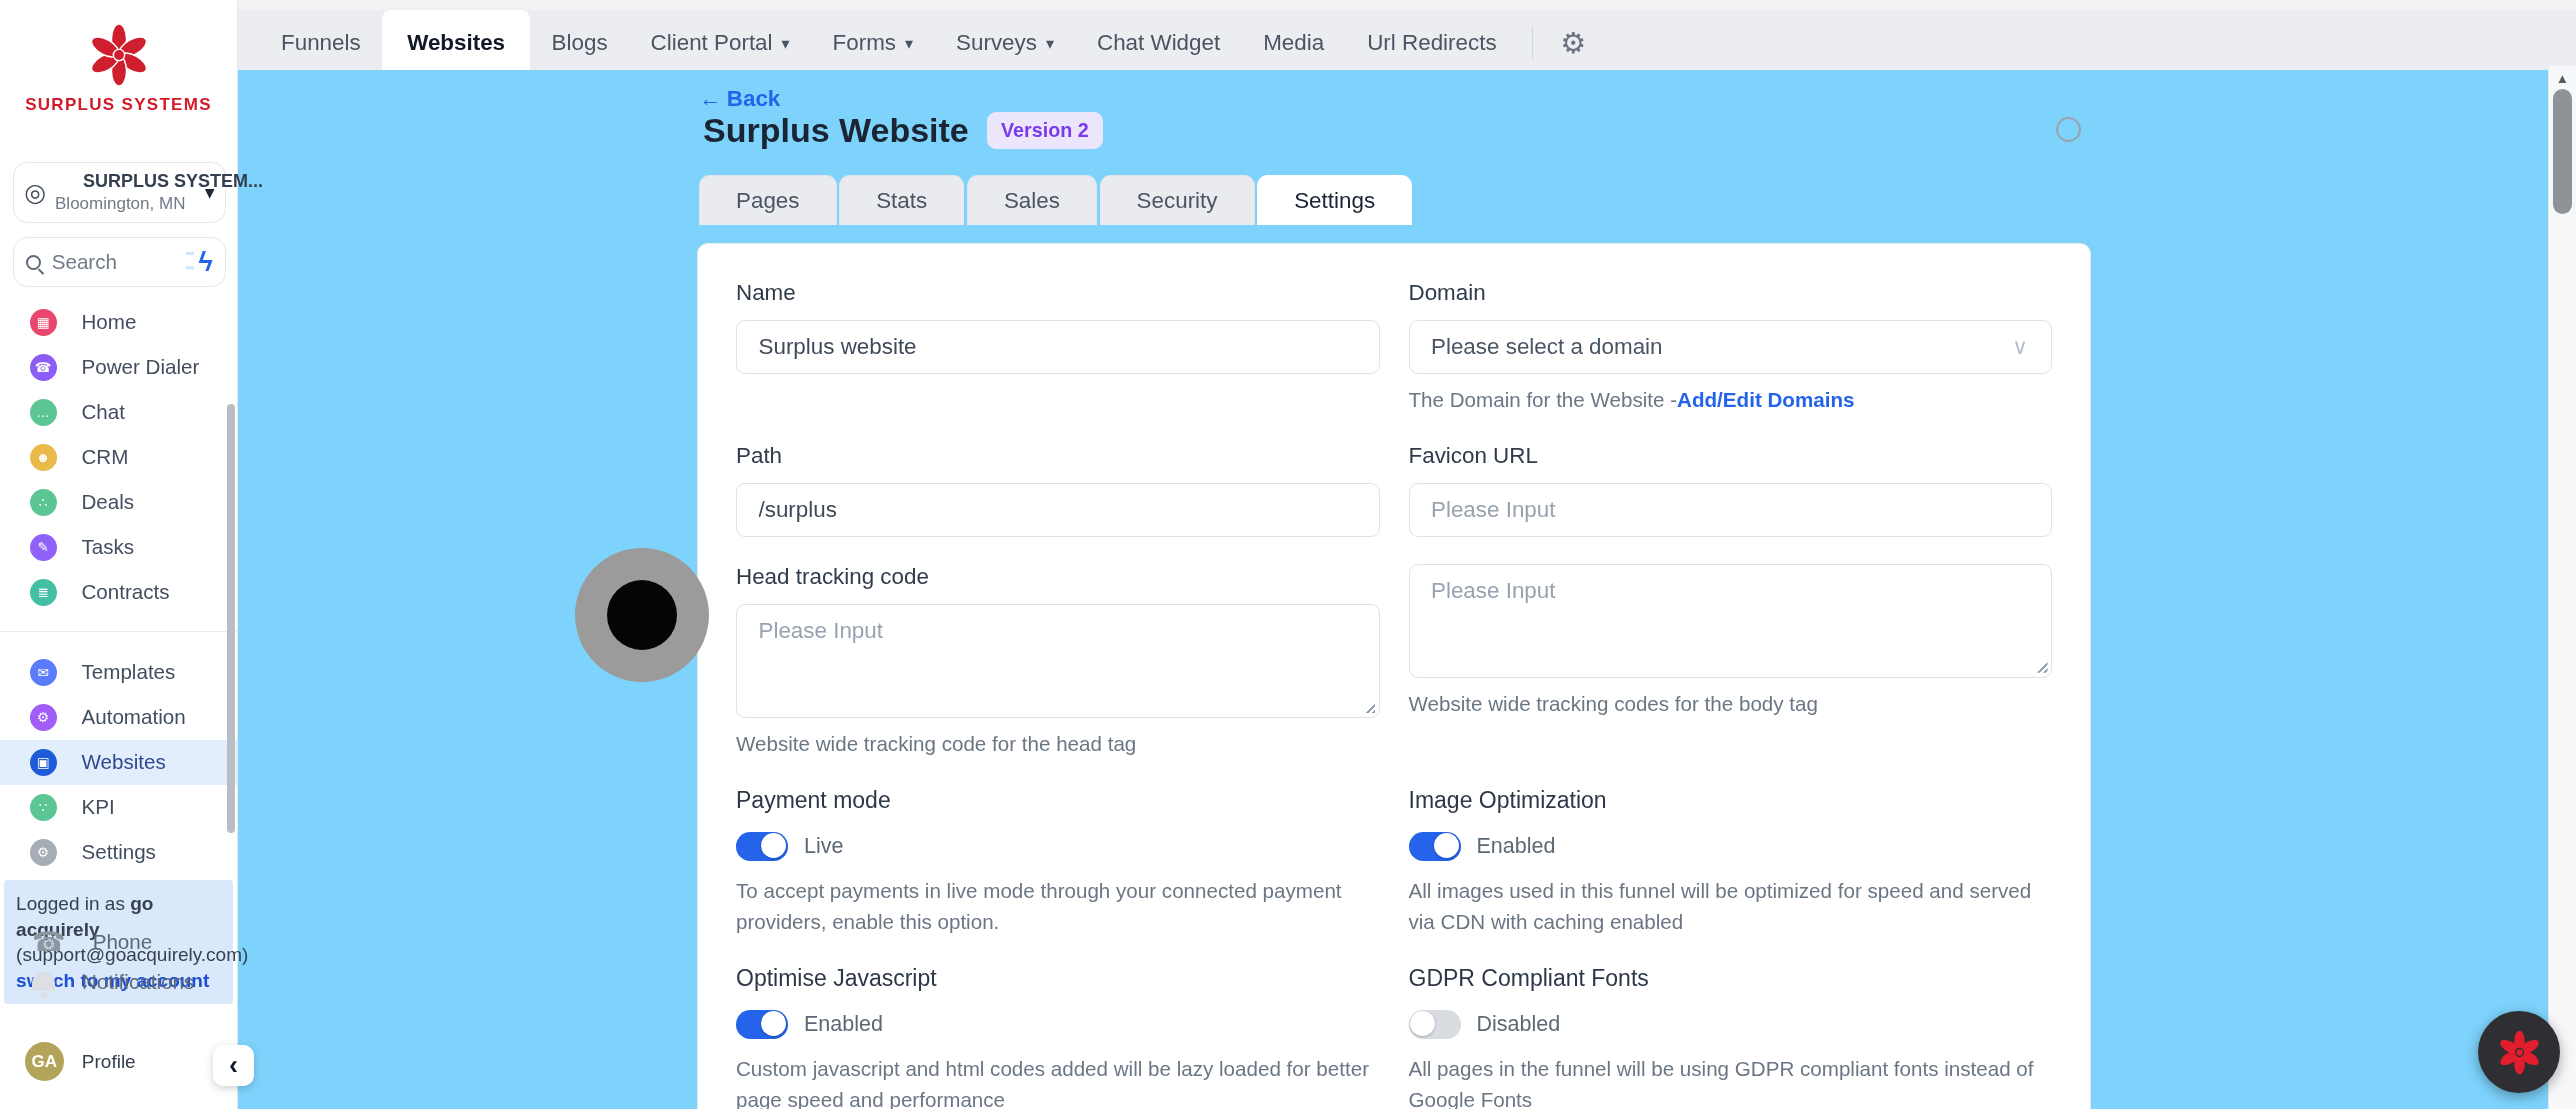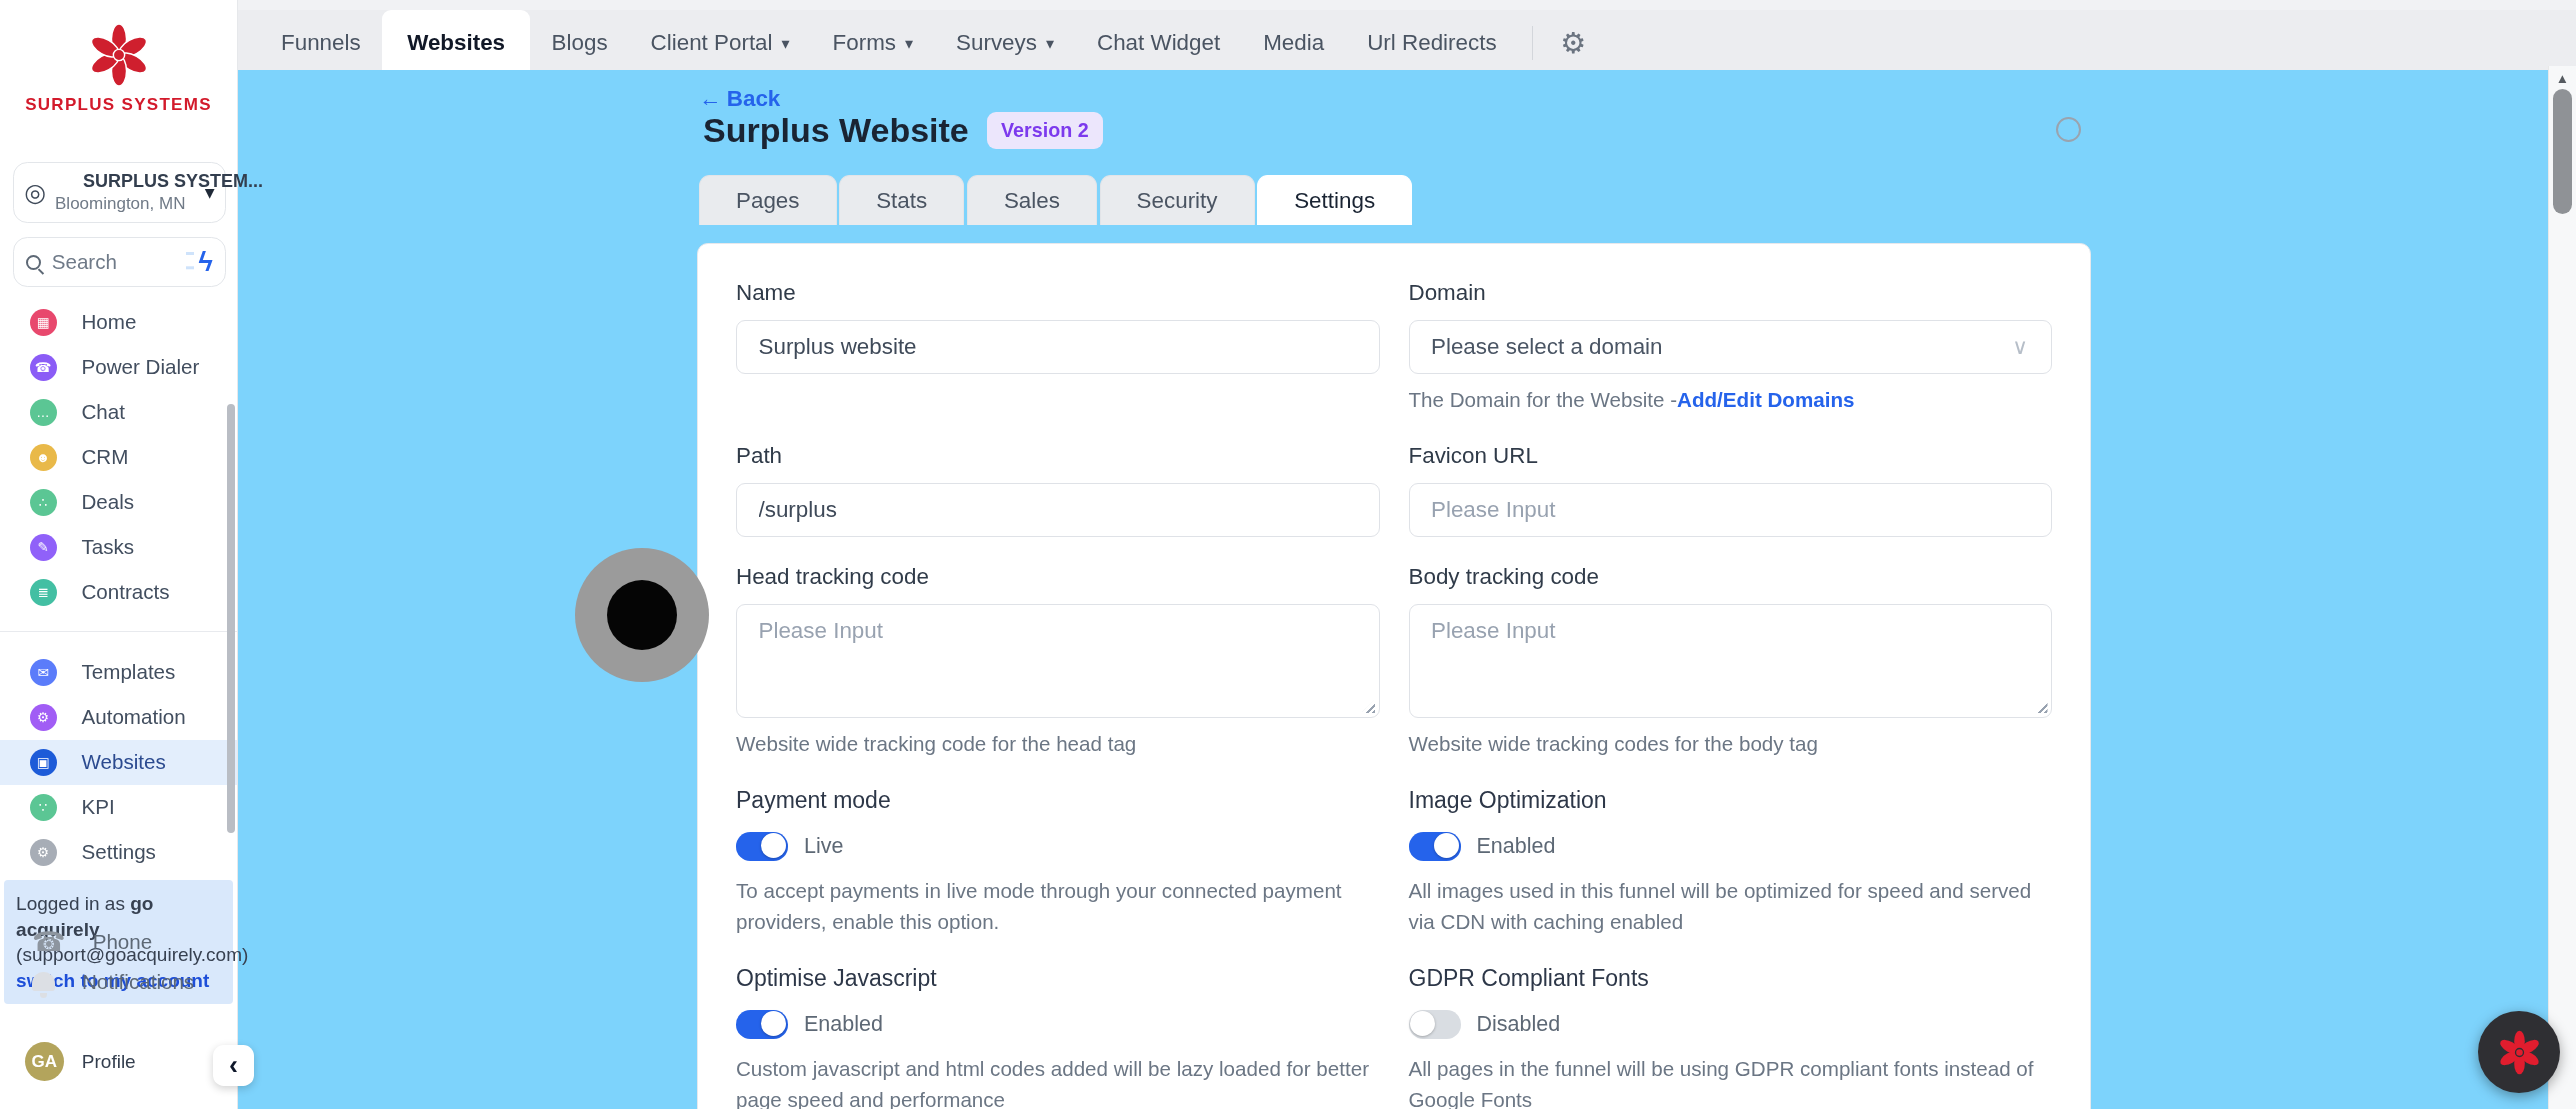--- a/index.html
+++ b/index.html
@@ -325,21 +325,20 @@
 
       <div class="field">
         <div class="f-label">Head tracking code</div>
         <div class="tarea-wrap">
           <textarea class="tarea" placeholder="Please Input" style=""></textarea>
           <span class="resize-grip"></span>
         </div>
         <div class="helper">Website wide tracking code for the head tag</div>
       </div>
       <div class="field">
-        <div class="f-label">Body tracking code</div>
         <div class="tarea-wrap">
           <textarea class="tarea" placeholder="Please Input" style=""></textarea>
           <span class="resize-grip"></span>
         </div>
         <div class="helper">Website wide tracking codes for the body tag</div>
       </div>
 
       <div class="field">
         <div class="t-label">Payment mode</div>
         <div class="toggle-row">

